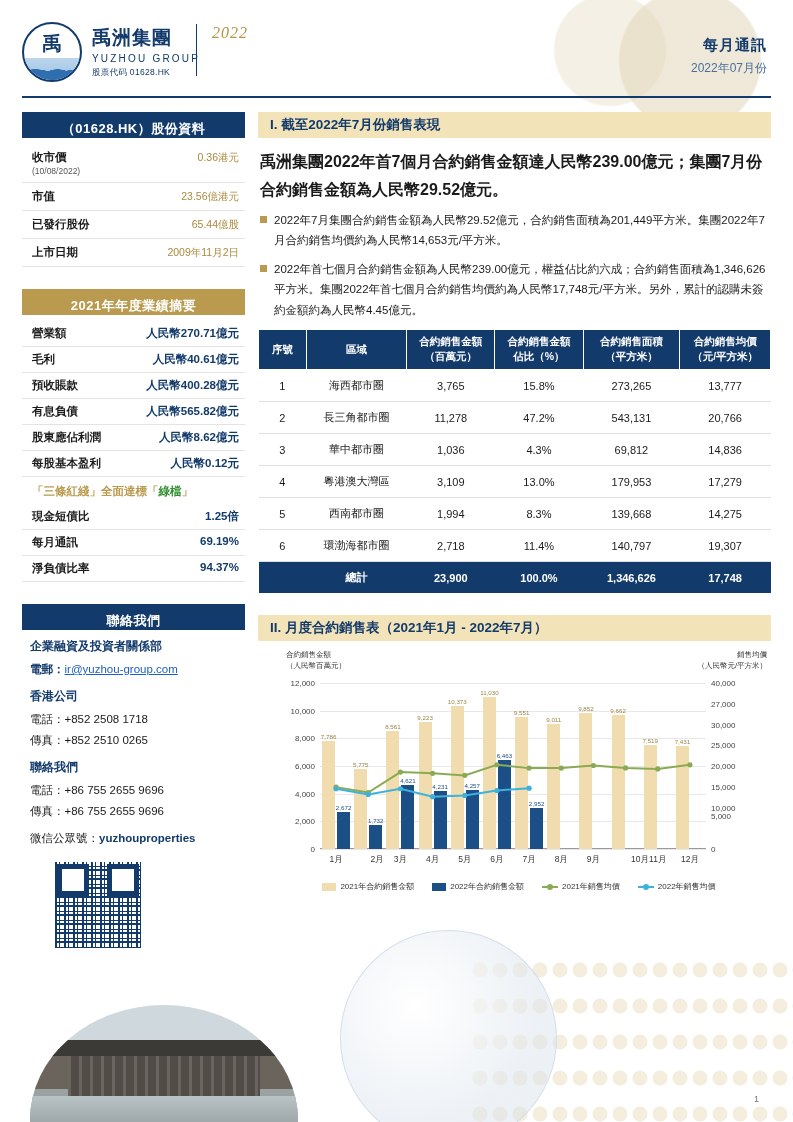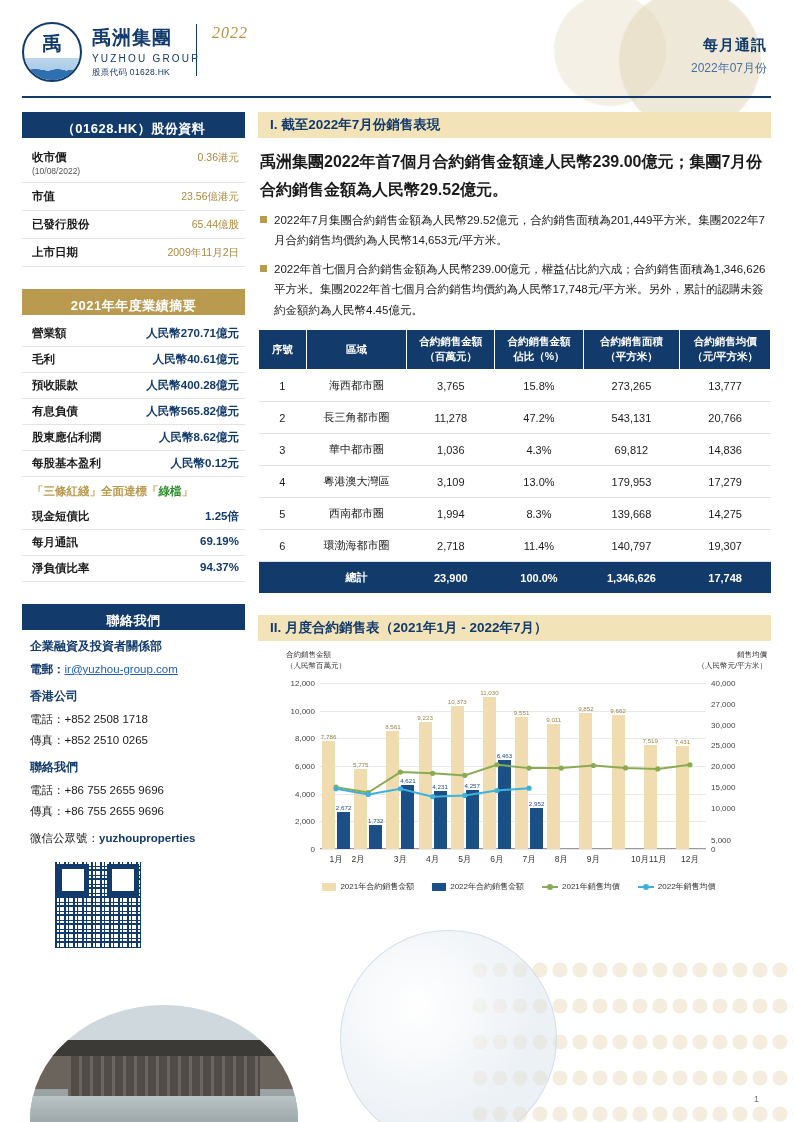--- a/index.html
+++ b/index.html
@@ -421,38 +421,38 @@
           <div class="ytick" style="top: 110.667px;">4,000</div>
           <div class="gridline" style="top: 83px;"></div>
           <div class="ytick" style="top: 83px;">6,000</div>
           <div class="gridline" style="top: 55.3333px;"></div>
           <div class="ytick" style="top: 55.3333px;">8,000</div>
           <div class="gridline" style="top: 27.6667px;"></div>
           <div class="ytick" style="top: 27.6667px;">10,000</div>
           <div class="gridline" style="top: 0px;"></div>
           <div class="ytick" style="top: 0px;">12,000</div>
           <div class="ytick-r" style="top: 166px;">0</div>
-          <div class="ytick-r" style="top: 157px;">5,000</div>
+          <div class="ytick-r" style="top: 133px;">5,000</div>
           <div class="ytick-r" style="top: 124.5px;">10,000</div>
           <div class="ytick-r" style="top: 103.75px;">15,000</div>
           <div class="ytick-r" style="top: 83px;">20,000</div>
           <div class="ytick-r" style="top: 62.25px;">25,000</div>
           <div class="ytick-r" style="top: 41.5px;">30,000</div>
           <div class="ytick-r" style="top: 20.75px;">27,000</div>
           <div class="ytick-r" style="top: 0px;">40,000</div>
           <div class="bar y21" style="left: 2.08333px; width: 13px; height: 107.706px;"></div>
           <div class="bval" style="left: 8.58333px; bottom: 108.706px;">7,786</div>
           <div class="bar y22" style="left: 17.0833px; width: 13px; height: 36.9627px;"></div>
           <div class="bval b22" style="left: 23.5833px; bottom: 37.9627px;">2,672</div>
           <div class="xtick" style="left: 16.0833px;">1月</div>
           <div class="bar y21" style="left: 34.25px; width: 13px; height: 79.8875px;"></div>
           <div class="bval" style="left: 40.75px; bottom: 80.8875px;">5,775</div>
           <div class="bar y22" style="left: 49.25px; width: 13px; height: 23.9593px;"></div>
           <div class="bval b22" style="left: 55.75px; bottom: 24.9593px;">1,732</div>
-          <div class="xtick" style="left: 38px; text-align: right;">2月</div>
+          <div class="xtick" style="left: 57px; text-align: right;">2月</div>
           <div class="bar y21" style="left: 66.4167px; width: 13px; height: 118.427px;"></div>
           <div class="bval" style="left: 72.9167px; bottom: 119.427px;">8,561</div>
           <div class="bar y22" style="left: 81.4167px; width: 13px; height: 63.9238px;"></div>
           <div class="bval b22" style="left: 87.9167px; bottom: 64.9238px;">4,621</div>
           <div class="xtick" style="left: 80.4167px;">3月</div>
           <div class="bar y21" style="left: 98.5833px; width: 13px; height: 127.585px;"></div>
           <div class="bval" style="left: 105.083px; bottom: 128.585px;">9,223</div>
           <div class="bar y22" style="left: 113.583px; width: 13px; height: 58.5288px;"></div>
           <div class="bval b22" style="left: 120.083px; bottom: 59.5288px;">4,231</div>
           <div class="xtick" style="left: 112.583px;">4月</div>

